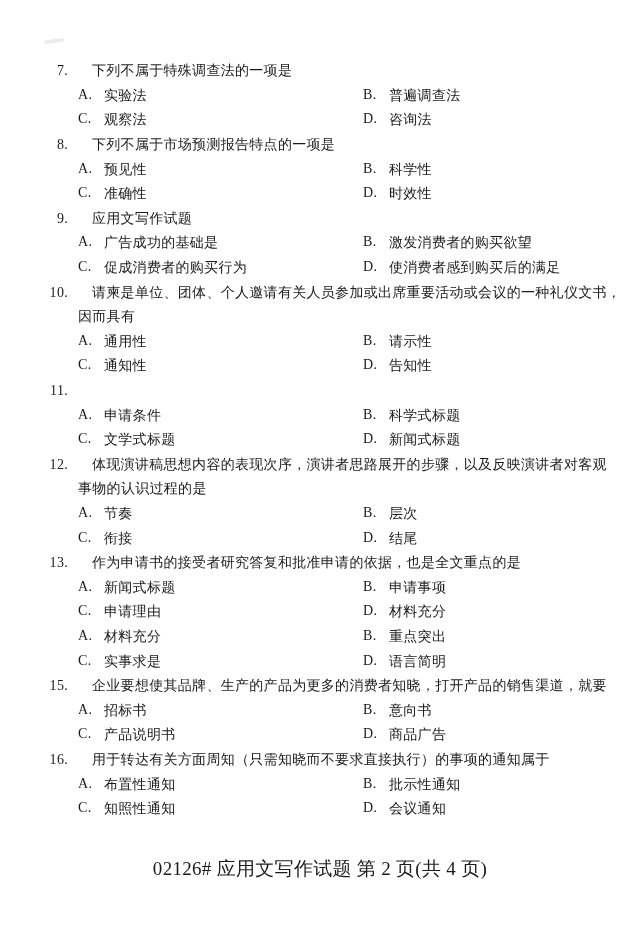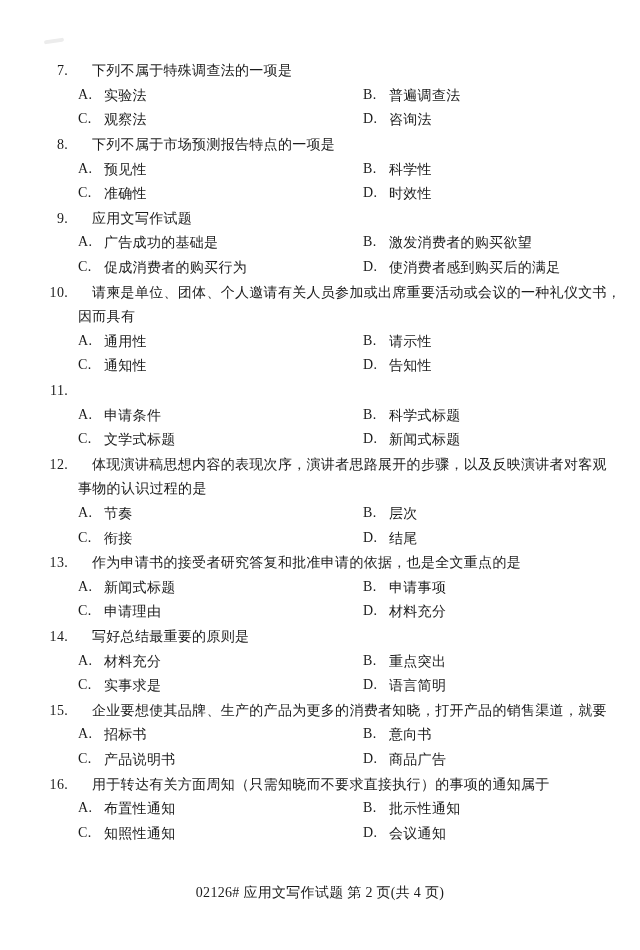--- a/index.html
+++ b/index.html
@@ -31,23 +31,23 @@
     flex:0 0 68px;width:68px;
     text-align:right;
   }
   .q-first .q-text{margin-left:24px;}
   .q-cont{padding-left:78px;}
   .opt-row{padding-left:78px;}
   .opt-cell{display:flex;flex:0 0 285px;width:285px;}
   .opt-cell:last-child{flex:0 0 auto;width:auto;}
   .opt-label{flex:0 0 26px;width:26px;}
   .footer{
-    position:absolute;top:884px;left:0;width:640px;
+    position:absolute;top:856px;left:0;width:640px;
     text-align:center;
-    font-size:14px;
+    font-size:19px;
     letter-spacing:0.3px;
   }
 </style>
 </head>
 <body>
 
 <div class="page">
   <div class="scan-smudge"></div>
   <main class="content">
       <section class="question">
@@ -231,24 +231,20 @@
             <span class="opt-label">C.</span>
             <span class="opt-text">申请理由</span>
           </span>
           <span class="opt-cell">
             <span class="opt-label">D.</span>
             <span class="opt-text">材料充分</span>
           </span>
         </div>
       </section>
       <section class="question">
-        <div class="q-line q-first">
-          <span class="q-num">14.</span>
-          <span class="q-text">写好总结最重要的原则是</span>
-        </div>
         <div class="opt-row">
           <span class="opt-cell">
             <span class="opt-label">A.</span>
             <span class="opt-text">材料充分</span>
           </span>
           <span class="opt-cell">
             <span class="opt-label">B.</span>
             <span class="opt-text">重点突出</span>
           </span>
         </div>

